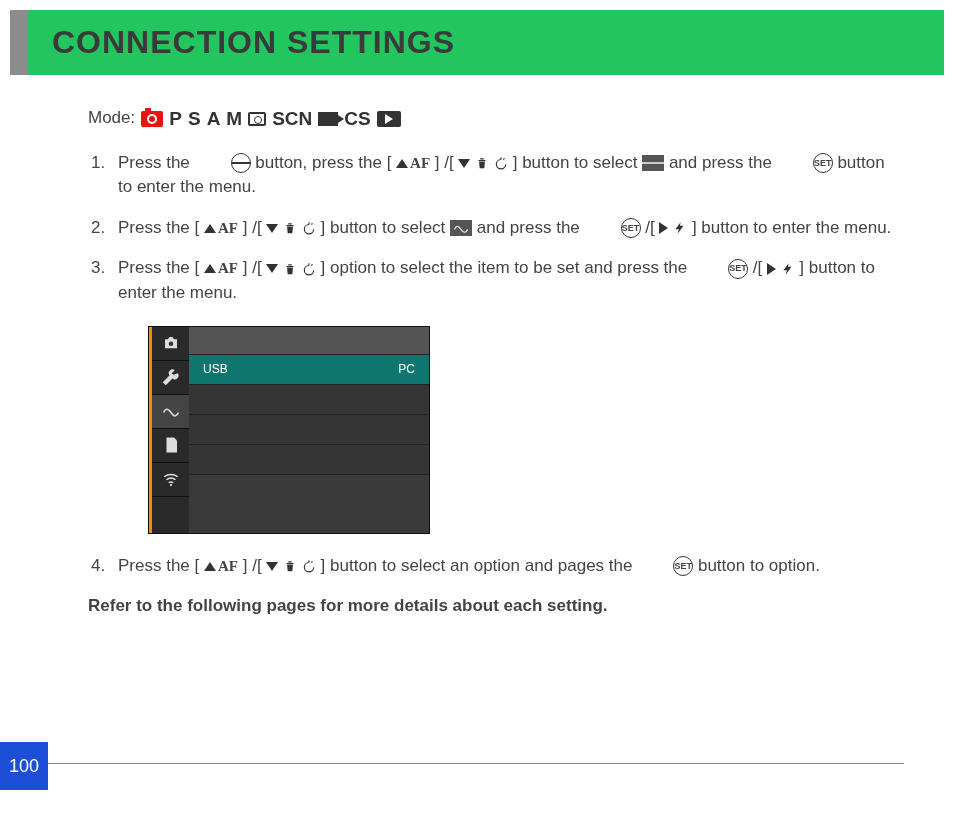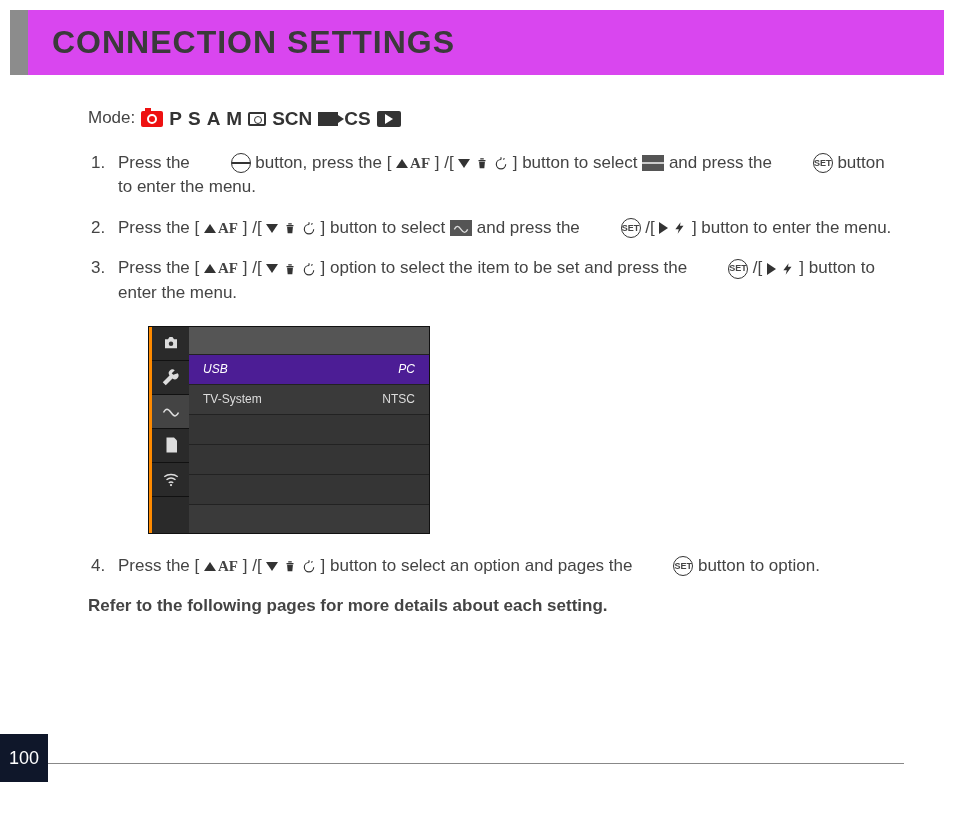--- a/index.html
+++ b/index.html
@@ -8,21 +8,21 @@
     padding: 0;
     font-family: Arial, Helvetica, sans-serif;
     background: #ffffff;
     width: 954px;
     height: 818px;
     position: relative;
     color: #333;
   }
   .header-bar {
     margin: 10px 10px 0 10px;
-    background: #d946ef;
+    background: #22c55e;
     padding: 14px 24px;
     border-left: 18px solid #8c8c8c;
   }
   .header-bar h1 {
     margin: 0;
     font-size: 32px;
     font-weight: 700;
     color: #3a3a3a;
     letter-spacing: 1px;
   }
@@ -118,27 +118,27 @@
   }
   .menu-tab.active { background:#444; }
   .menu-tab svg { width:18px; height:18px; }
   .menu-body { flex:1; display:flex; flex-direction:column; background:#3a3a3a; }
   .menu-header { height:28px; background:#555; border-bottom:1px solid #222;}
   .menu-row {
     height:30px; display:flex; align-items:center; justify-content:space-between;
     padding:0 14px; font-size:12px; color:#ddd;
     border-bottom:1px solid #222;
   }
-  .menu-row.selected { background:#4c1d95; color:#fff;font-style:italic; }
+  .menu-row.selected { background:#0f766e; color:#fff; }
   .menu-row.empty { background:#353535; }
   .page-num {
     position:absolute;
-    left:0; bottom:36px;
+    left:0; bottom:28px;
     width:48px; height:48px;
-    background:#0f172a;
+    background:#1d4ed8;
     color:#fff;
     display:flex; align-items:center; justify-content:center;
     font-size:18px;
   }
   .footer-line {
     position:absolute;
     left:48px; right:50px; bottom:54px;
     height:1px; background:#888;
   }
   .footnote {
@@ -274,24 +274,20 @@
                 <circle cx="12" cy="20" r="1.5" fill="#ddd"></circle>
               </svg>
             </div>
         </div>
         <div class="menu-body">
           <div class="menu-header"></div>
           <div class="menu-row selected">
             <span>USB</span>
             <span>PC</span>
           </div>
-          <div class="menu-row">
-            <span>TV-System</span>
-            <span>NTSC</span>
-          </div>
           <div class="menu-row empty"></div>
           <div class="menu-row empty"></div>
           <div class="menu-row empty"></div>
         </div>
       </div>
     </li>
 
     <li>
       <span>Press the [</span>
       <span class="tri-up"></span><span class="af-lbl">AF</span>

